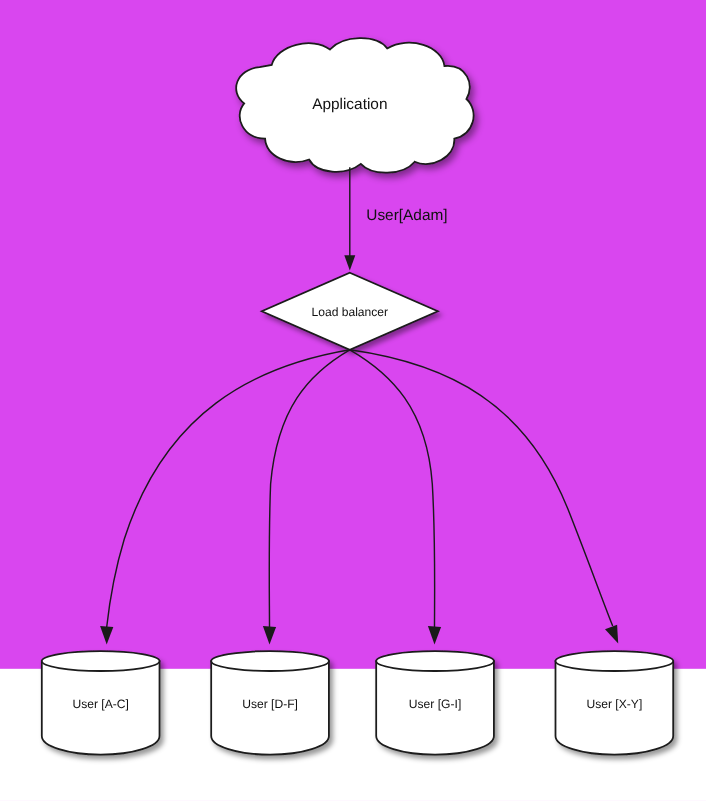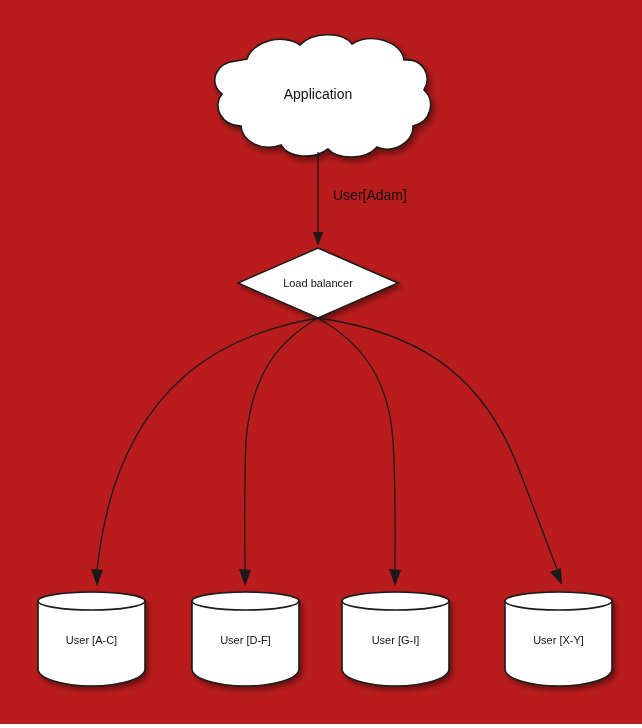--- a/index.html
+++ b/index.html
@@ -9,22 +9,22 @@
   }
   body {
     width: 642px;
     height: 728px;
     font-family: "Liberation Sans", sans-serif;
     overflow: hidden;
   }
   #diagram-canvas {
     position: relative;
     width: 642px;
-    height: 724px;
-    background: #b91c1c;
+    height: 608px;
+    background: #d946ef;
   }
   #diagram-svg {
     position: absolute;
     top: 0;
     left: 0;
     width: 642px;
     height: 728px;
   }
   .shape-label {
     font-family: "Liberation Sans", sans-serif;

